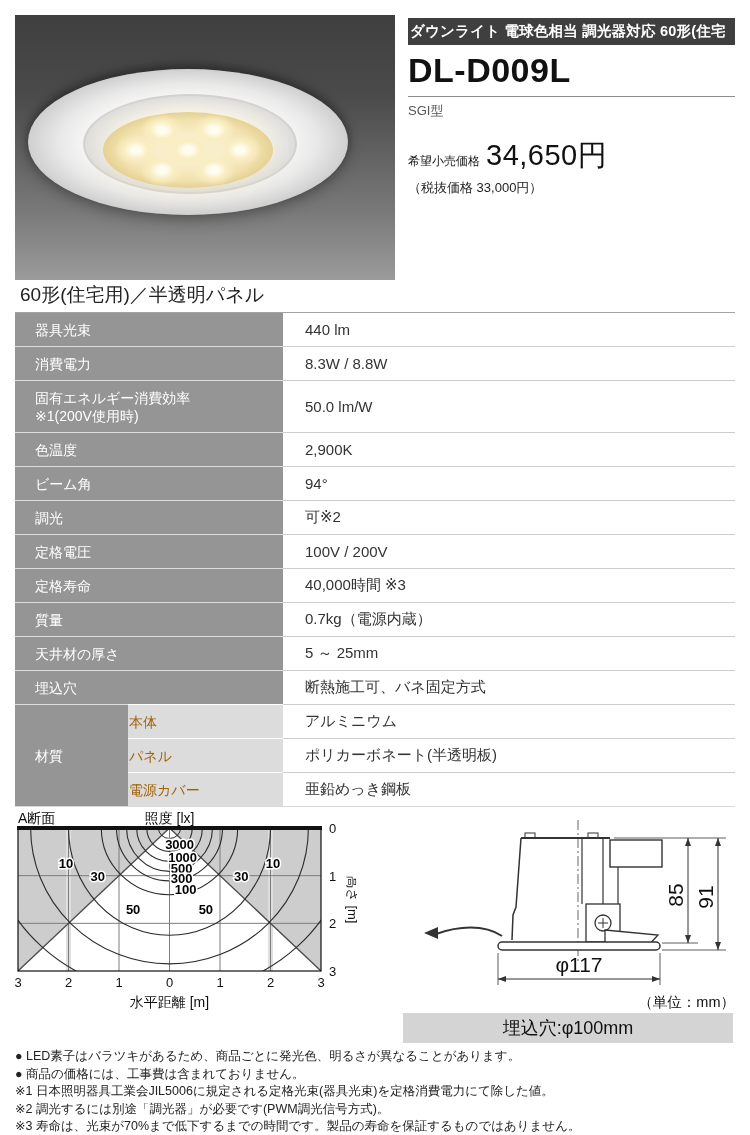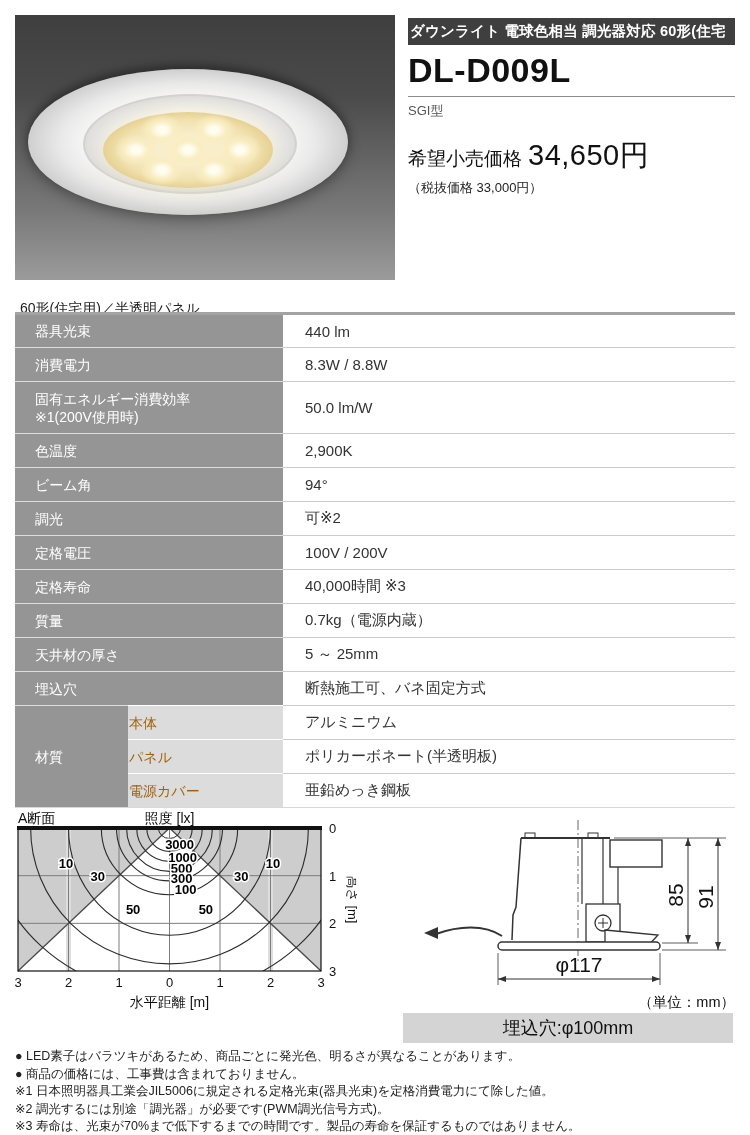--- a/index.html
+++ b/index.html
@@ -12,38 +12,38 @@
   .trim-ring{position:absolute;left:13px;top:54px;width:320px;height:146px;border-radius:50%;
          background:radial-gradient(closest-side,#fdfdfd 55%,#e9e9e9 80%,#cfcfcf 100%);
          box-shadow:0 -4px 10px rgba(0,0,0,.35), 0 6px 14px rgba(0,0,0,.25);}
   .groove-ring{position:absolute;left:68px;top:79px;width:210px;height:96px;border-radius:50%;
          border:2px solid #d2d2d2;background:radial-gradient(closest-side,#f4f4f4 70%,#dddddd 100%);}
   .panel{position:absolute;left:88px;top:97px;width:170px;height:76px;border-radius:50%;
          background:radial-gradient(closest-side,#f9eecb 40%,#f1e1ae 80%,#e6d193 100%);
          box-shadow:0 0 28px rgba(248,228,170,.45);}
   .led{position:absolute;width:44px;height:32px;border-radius:50%;
          background:radial-gradient(closest-side,#fffdf0 20%,#f9edc2 55%,rgba(243,227,184,0) 100%);}
-  .photo-caption{position:absolute;left:20px;top:300px;font-size:14px;color:#222;text-align:right;}
+  .photo-caption{position:absolute;left:20px;top:282px;font-size:19px;color:#222;text-align:right;}
 
   
   .right-col{position:absolute;left:408px;top:18px;width:327px;}
   .cat-bar{background:#3f3f3f;color:#fff;font-size:14.5px;font-weight:bold;
            height:27px;line-height:27px;padding:0 2px;letter-spacing:.2px;}
   .model{margin-top:6px;font-size:34px;font-weight:bold;color:#111;line-height:38px;letter-spacing:.5px;}
   .divider{margin-top:7px;border-bottom:1px solid #8c8c8c;height:0;}
   .type-label{margin-top:5px;font-size:13px;color:#555;}
   .price-row{margin-top:16px;}
-  .price-row .plabel{font-size:19px;color:#111;}
+  .price-row .plabel{font-size:12px;color:#111;}
   .price-row .pvalue{font-size:29px;color:#111;margin-left:6px;letter-spacing:.5px;}
   .tax-note{margin-top:3px;font-size:13px;color:#222;}
 
   
   .spec-wrap{position:absolute;left:15px;top:312px;width:720px;}
   table.spec{border-collapse:collapse;table-layout:fixed;width:720px;
-             border-top:3px solid #a3a3a3;border-bottom:1px solid #d8d8d8;}
+             border-top:1px solid #a3a3a3;border-bottom:1px solid #d8d8d8;}
   table.spec tr{height:34px;}
   table.spec tr.tall{height:52px;}
   table.spec th{background:#959595;color:#fff;font-weight:normal;font-size:14px;text-align:left;
                 padding:0 6px 0 20px;border-top:1px solid #dedede;line-height:18px;}
   table.spec th.sub{background:#dcdcdc;color:#a16207;border-top:1px solid #fff;padding-left:1px;}
   table.spec th.mat{vertical-align:middle;border-top:1px solid #dedede;}
   table.spec td{background:#fff;color:#333;font-size:15px;padding:0 6px 0 22px;
                 border-top:1px solid #cccccc;}
   table.spec tr:first-child th, table.spec tr:first-child td{border-top:none;}
 

